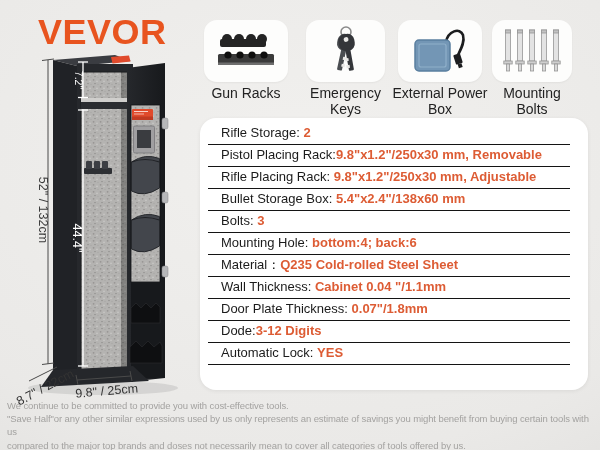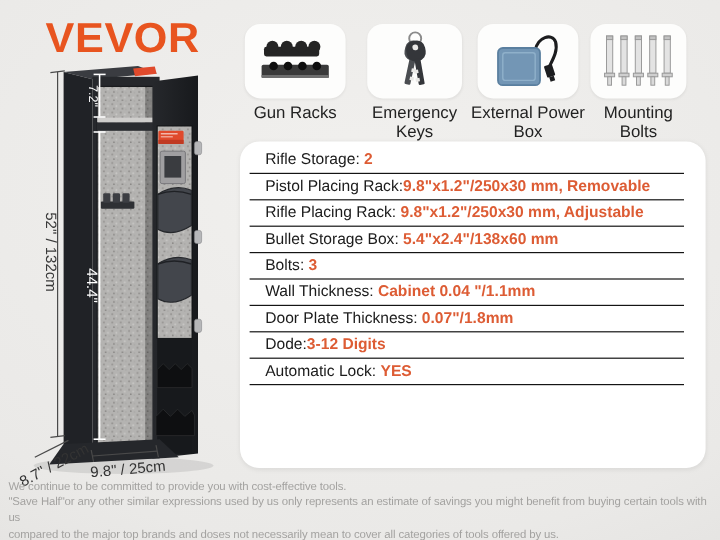--- a/index.html
+++ b/index.html
@@ -234,20 +234,22 @@
     <text transform="translate(32 341) rotate(-28)" text-anchor="middle" font-size="12.5" fill="#333333">8.7" / 22cm</text>
   </svg>
 
   <div class="card">
     <div class="spec-table">
       <div class="spec-row"><span class="lbl">Rifle Storage: </span><span class="val">2</span></div>
       <div class="spec-row"><span class="lbl">Pistol Placing Rack:</span><span class="val">9.8"x1.2"/250x30 mm, Removable</span></div>
       <div class="spec-row"><span class="lbl">Rifle Placing Rack: </span><span class="val">9.8"x1.2"/250x30 mm, Adjustable</span></div>
       <div class="spec-row"><span class="lbl">Bullet Storage Box: </span><span class="val">5.4"x2.4"/138x60 mm</span></div>
       <div class="spec-row"><span class="lbl">Bolts: </span><span class="val">3</span></div>
+      <div class="spec-row"><span class="lbl">Mounting Hole: </span><span class="val">bottom:4; back:6</span></div>
+      <div class="spec-row"><span class="lbl">Material：</span><span class="val">Q235 Cold-rolled Steel Sheet</span></div>
       <div class="spec-row"><span class="lbl">Wall Thickness: </span><span class="val">Cabinet 0.04 "/1.1mm</span></div>
       <div class="spec-row"><span class="lbl">Door Plate Thickness: </span><span class="val">0.07"/1.8mm</span></div>
       <div class="spec-row"><span class="lbl">Dode:</span><span class="val">3-12 Digits</span></div>
       <div class="spec-row"><span class="lbl">Automatic Lock: </span><span class="val">YES</span></div>
     </div>
   </div>
 
   <div class="disclaimer">
     <div>We continue to be committed to provide you with cost-effective tools.</div>
     <div>"Save Half"or any other similar expressions used by us only represents an estimate of savings you might benefit from buying certain tools with us</div>

